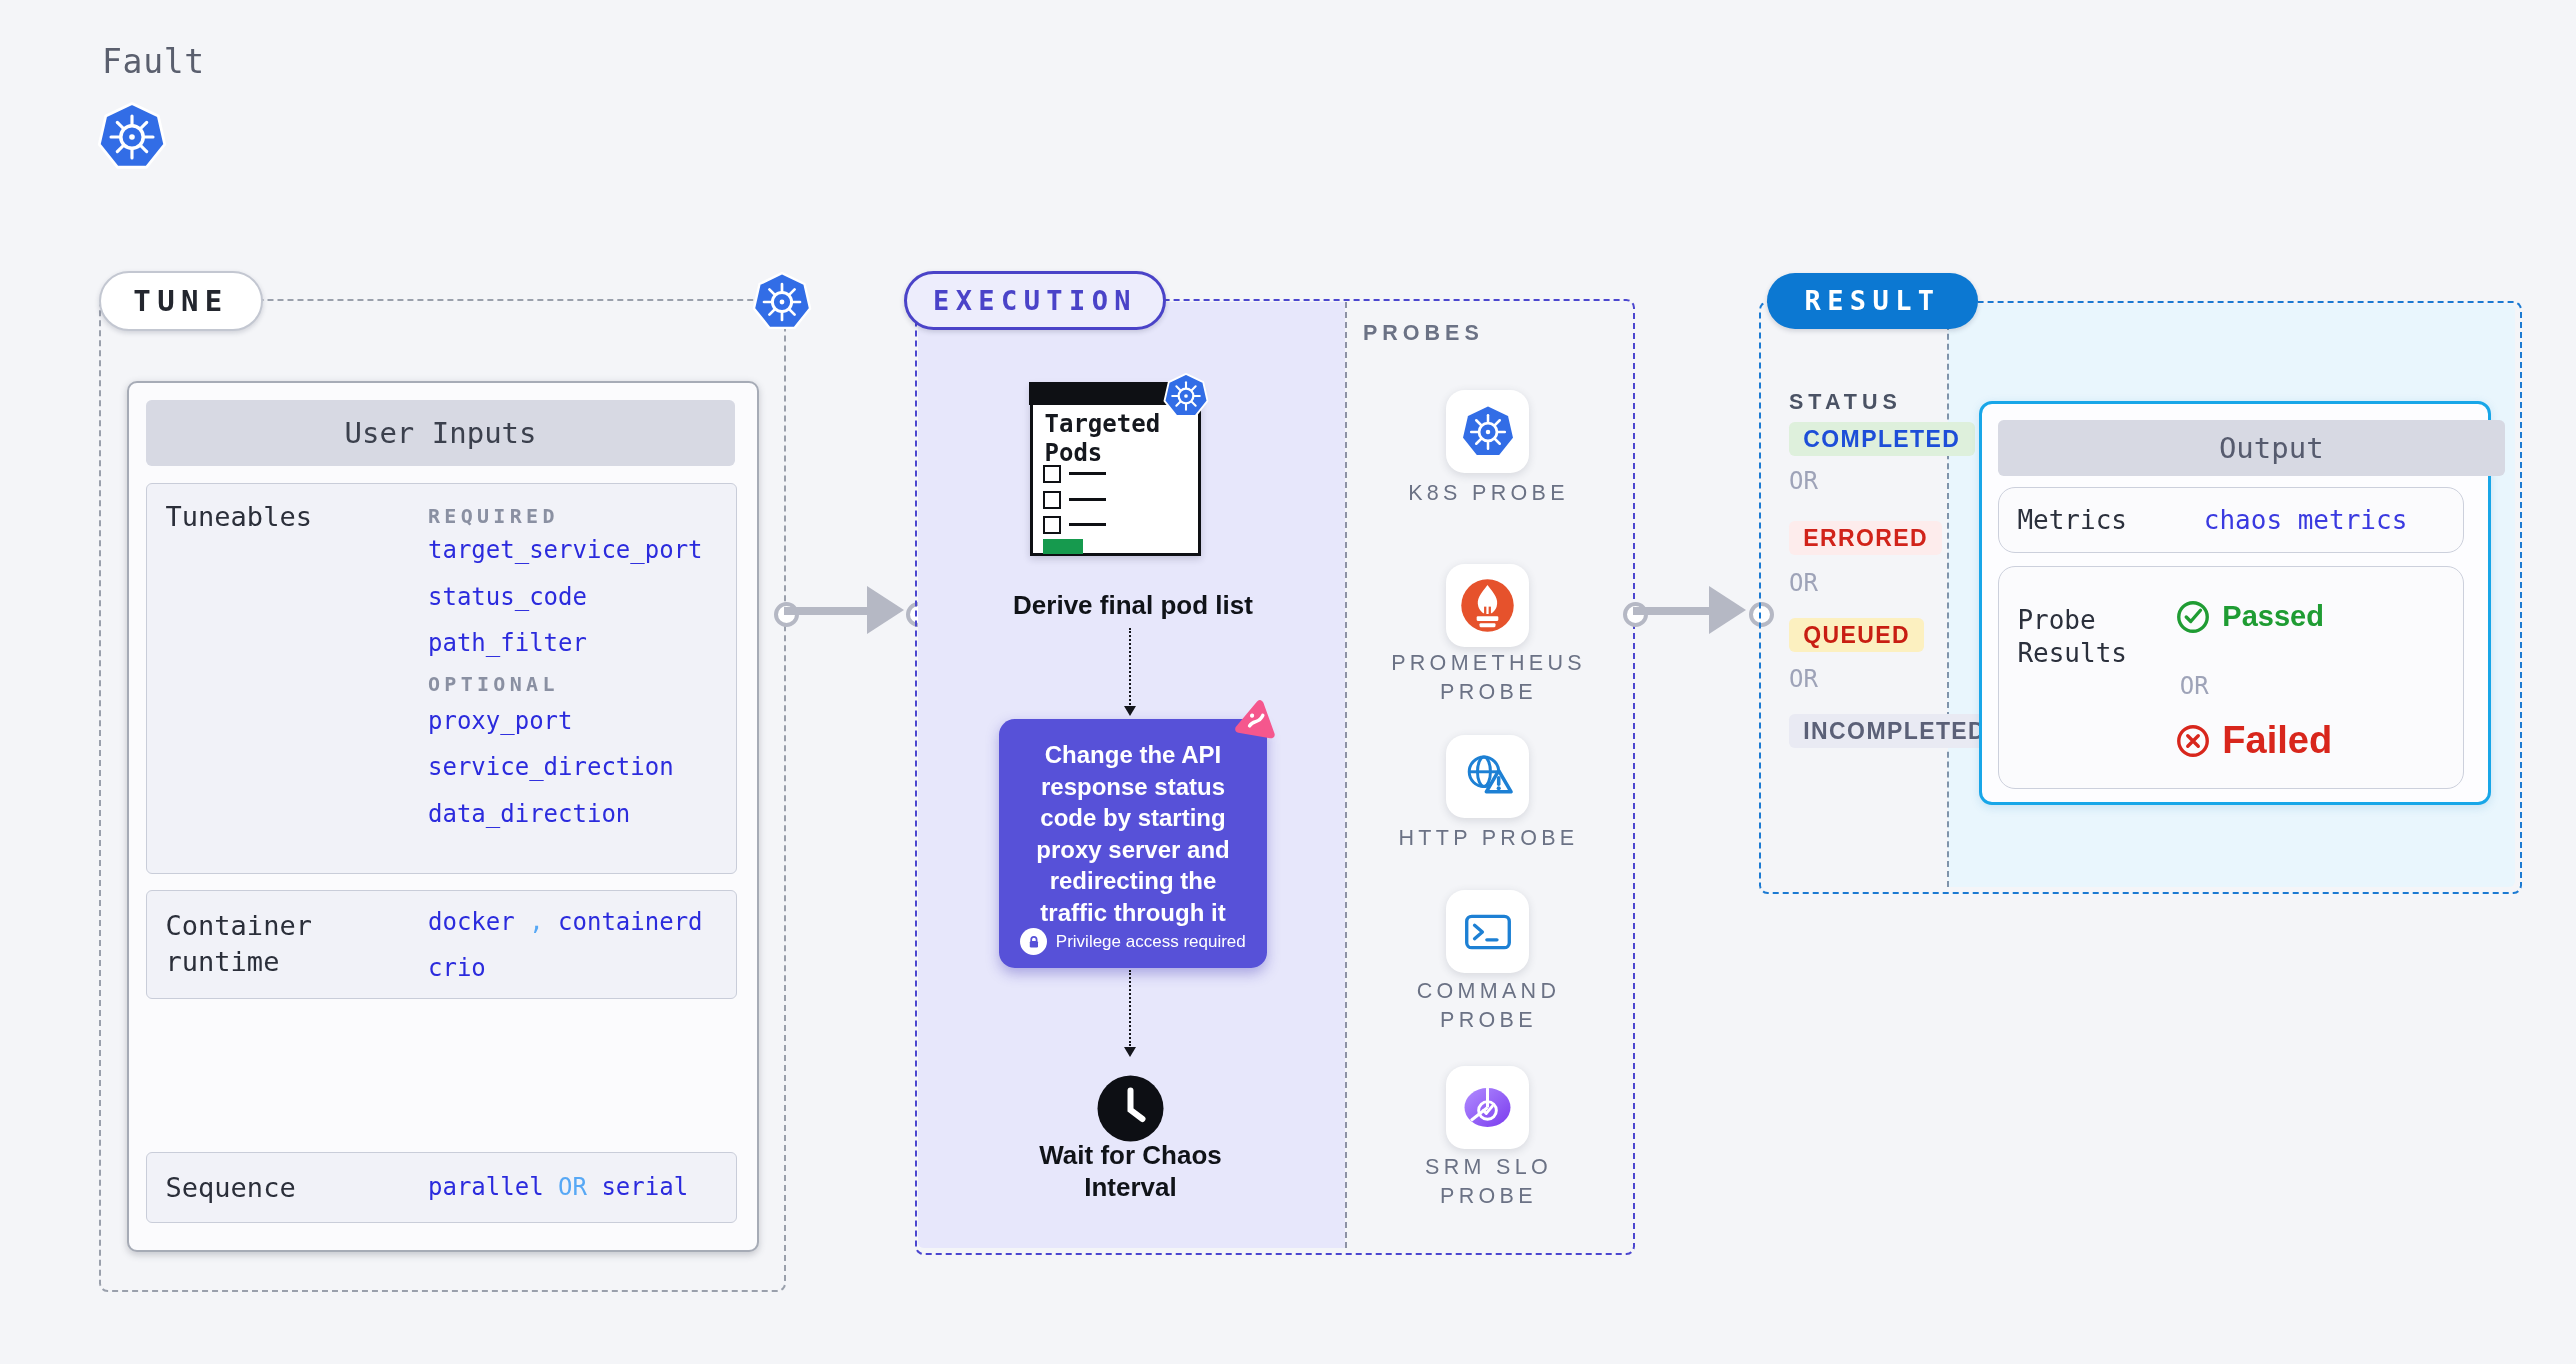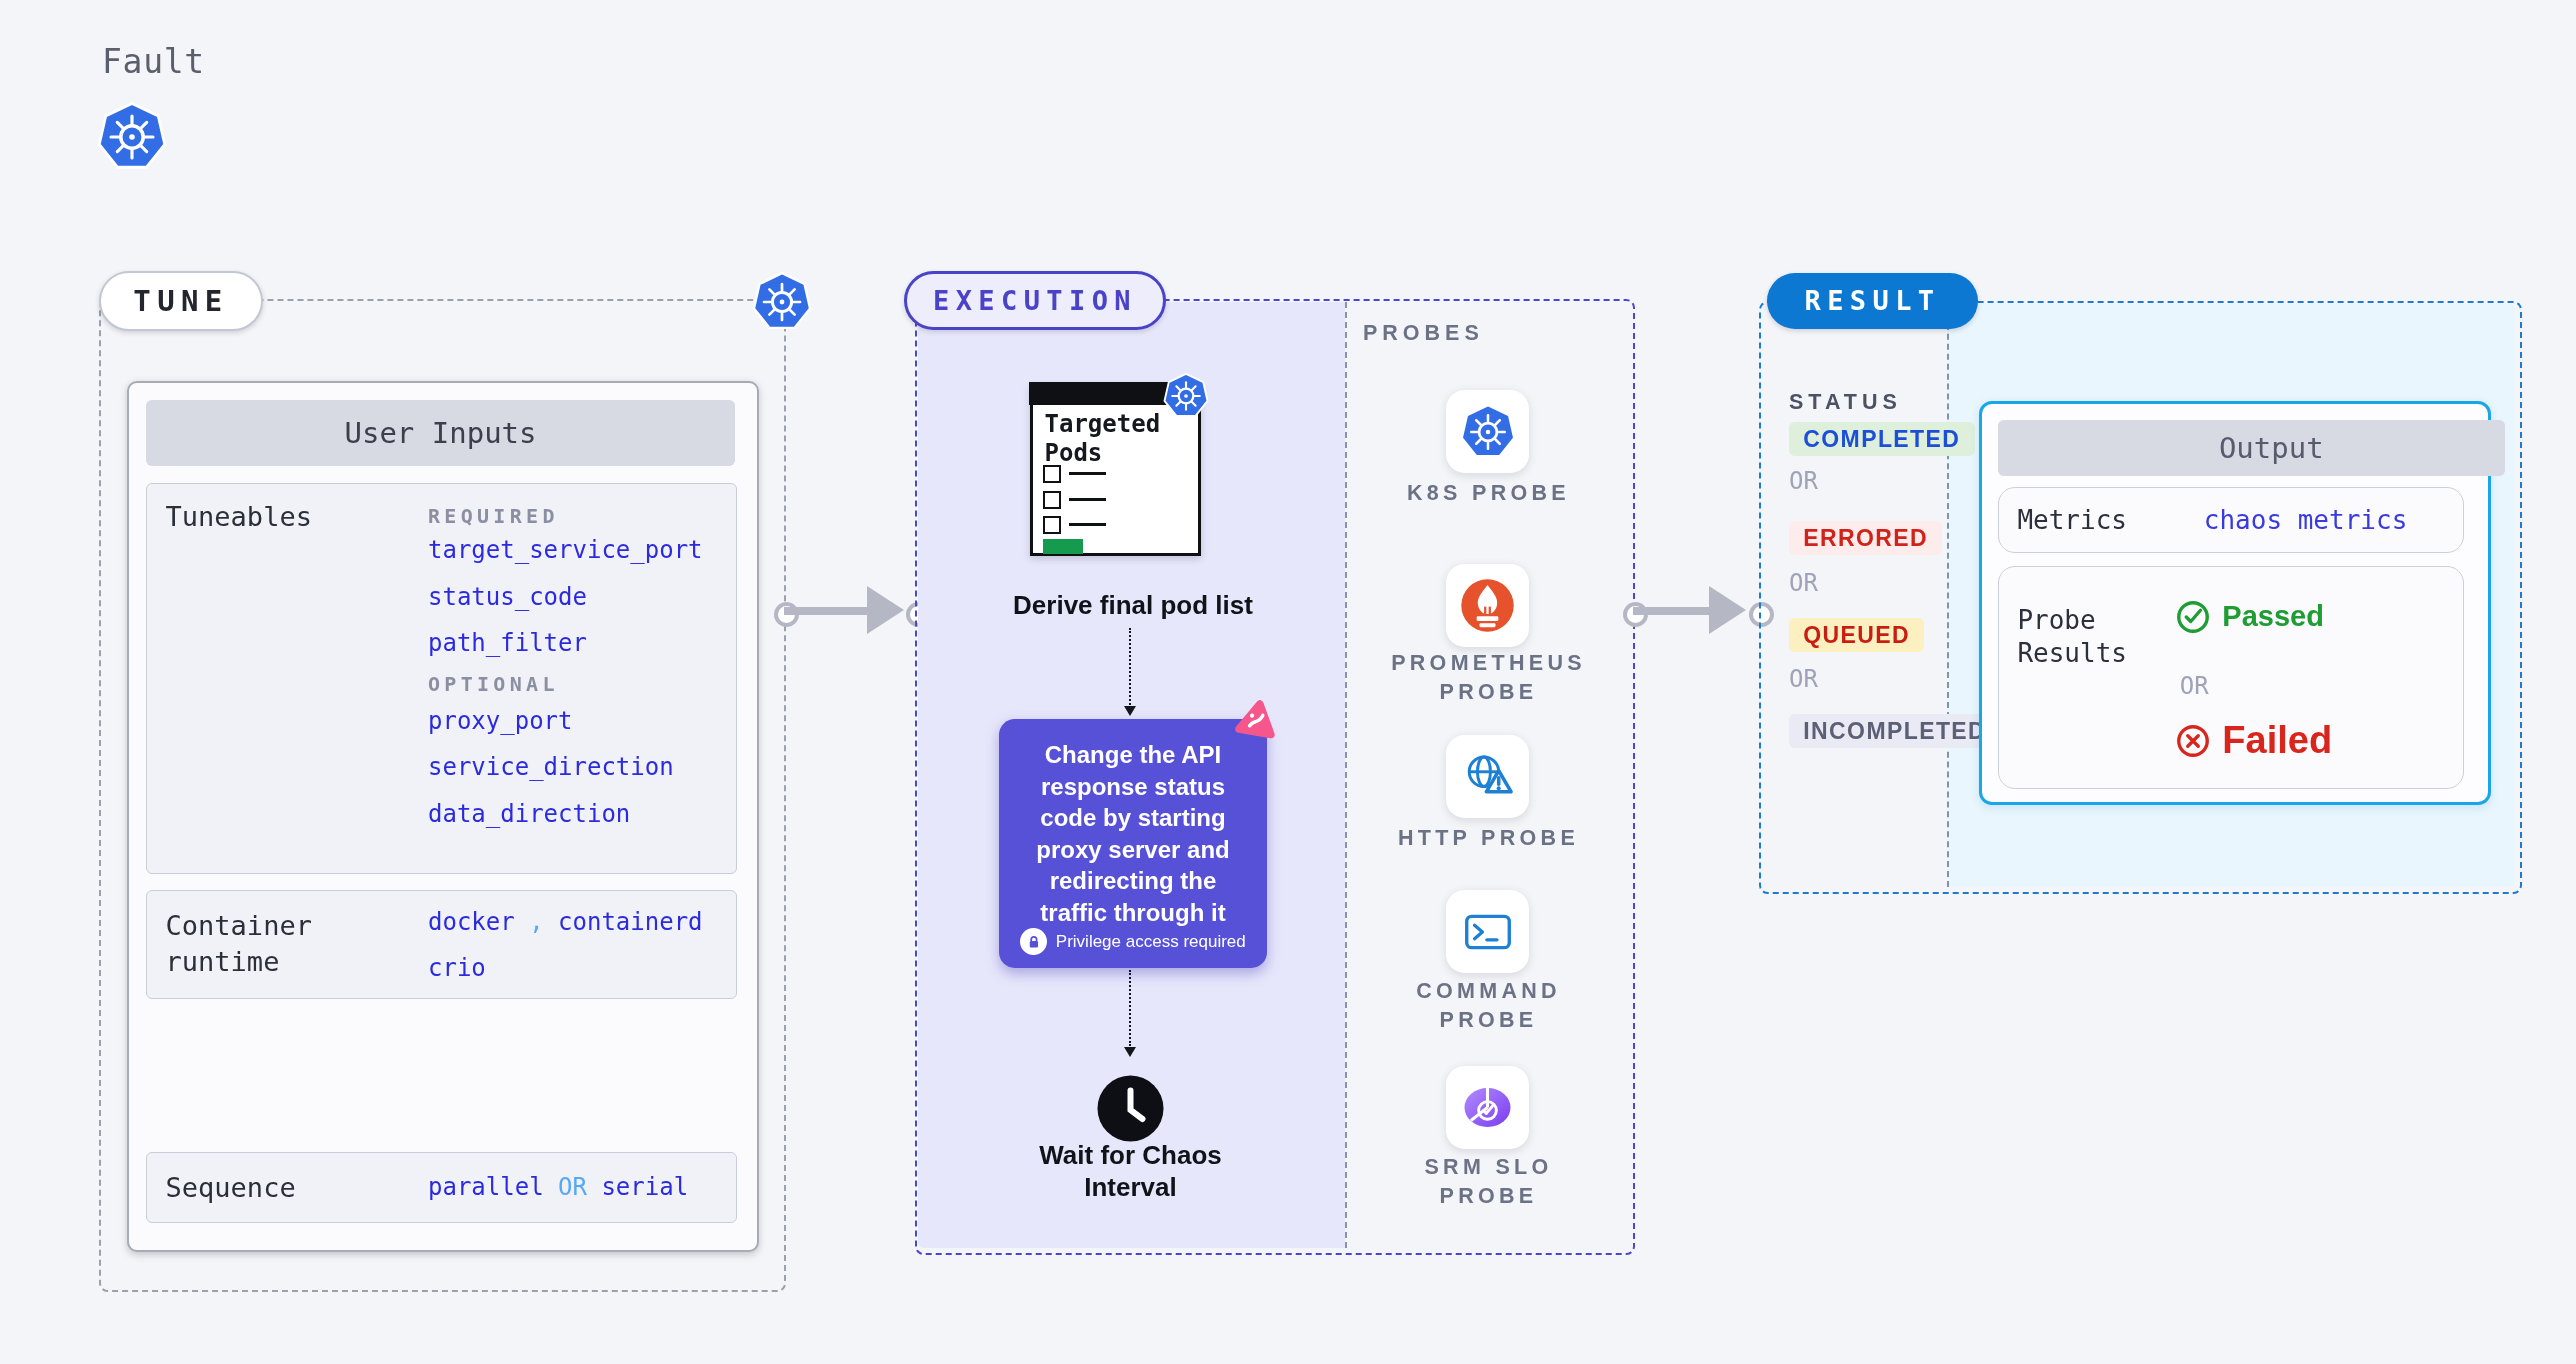--- a/index.html
+++ b/index.html
@@ -68,21 +68,21 @@
                text-align:center;}
   .priv-row{left:0;top:209px;width:268px;display:flex;align-items:center;justify-content:center;gap:8.6px;}
   .lock-circle{width:27px;height:27px;border-radius:50%;background:#ffffff;display:flex;align-items:center;justify-content:center;}
   .priv-text{color:#ffffff;font-size:17px;}
   .clock-wrap{left:1093px;top:1071px;width:75px;height:75px;}
 
   
   .probes-label,.col-label{font-size:21.5px;font-weight:bold;letter-spacing:5px;color:#6b7285;}
   .probe-card{left:1446px;width:83px;height:83px;background:#ffffff;border-radius:18.6px;
               box-shadow:0 2.9px 8.6px rgba(50,55,80,.14);display:flex;align-items:center;justify-content:center;}
-  .probe-name{left:1388px;width:201px;text-align:center;font-size:21.5px;font-weight:bold;letter-spacing:4.3px;
+  .probe-name{left:1388px;width:201px;text-align:center;font-size:21.5px;font-weight:normal;letter-spacing:4.3px;
               color:#6b7285;line-height:29px;}
 
   
   .status-label{left:1789px;top:390px;color:#4a5264;}
   .badge{left:1789px;height:34px;line-height:34px;border-radius:5.7px;padding:0 14.3px;font-size:23px;
          font-weight:bold;letter-spacing:1.4px;display:inline-block;}
   .badge-completed{top:422px;background:#def0dc;color:#1d4ed8;text-align:center;}
   .badge-errored{top:521px;background:#fdecec;color:#d1231a;}
   .badge-queued{top:618px;background:#fcf0c0;color:#c81e12;}
   .badge-incompleted{top:714px;background:#e9eaf3;color:#5b6077;}

